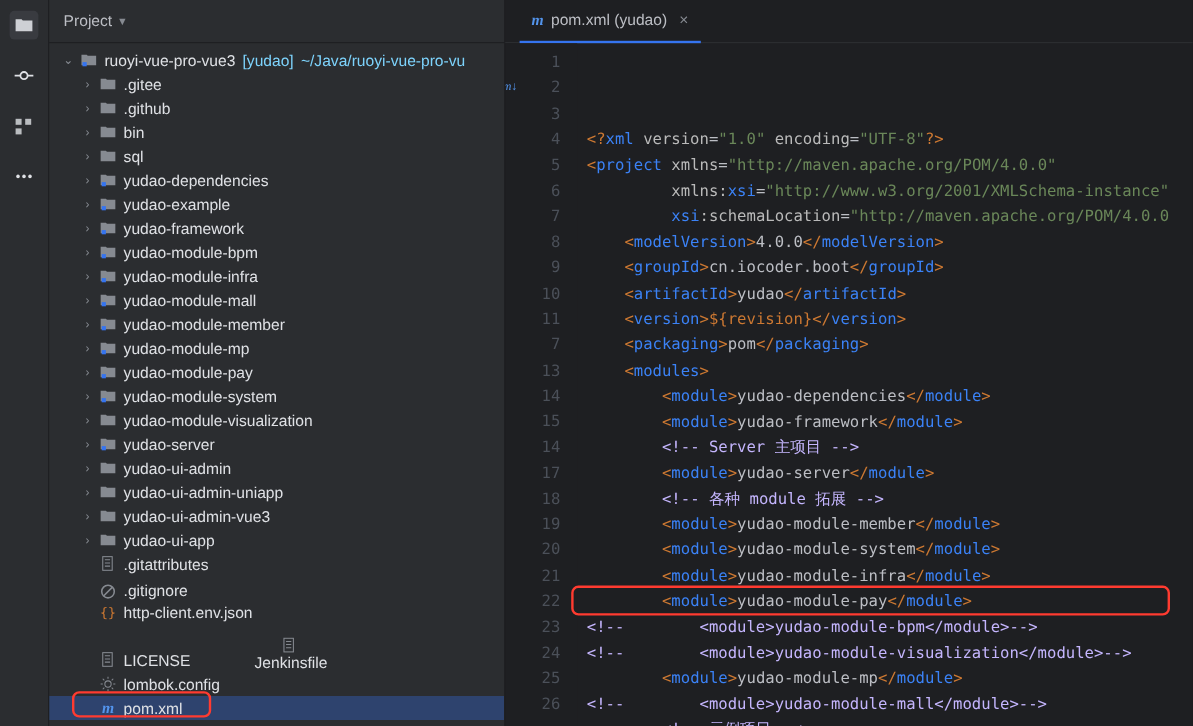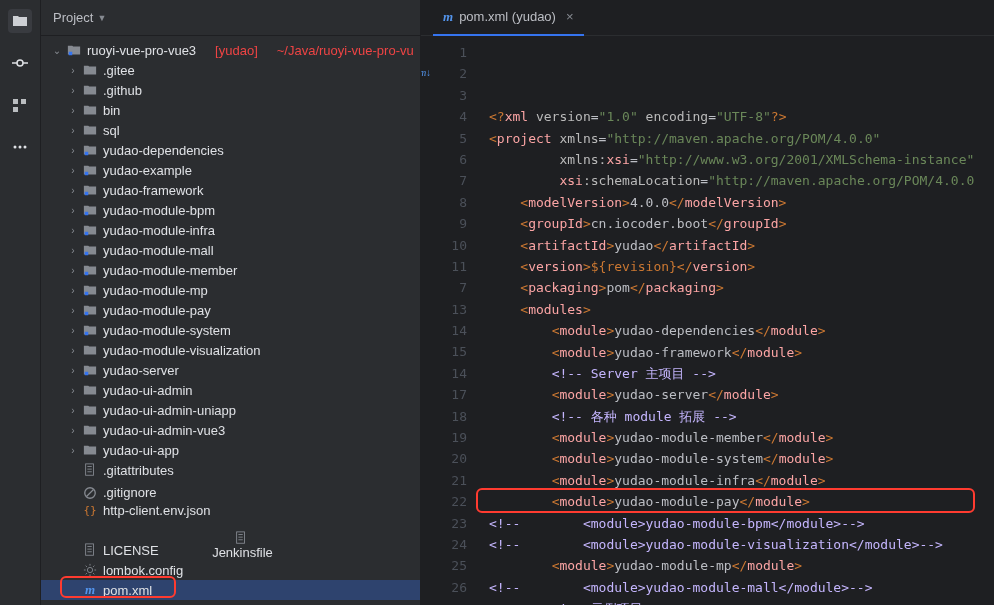--- a/index.html
+++ b/index.html
@@ -77,22 +77,22 @@
 .chevron.blank { visibility: hidden; }
 .tree-icon {
   width: 18px;
   display: inline-flex;
   justify-content: center;
   margin-right: 4px;
   color: #868a91;
 }
 .tree-label { color: #dfe1e5; }
 .tree-annotation {
-  color: #ef4444;
-  margin-left: 19px;
+  color: #7dd3fc;
+  margin-left: 6px;
 }
 .highlight-box {
   border: 2px solid #ff3b30;
   border-radius: 6px;
   position: absolute;
   pointer-events: none;
 }
 .editor-panel {
   flex: 1;
   display: flex;
@@ -154,21 +154,21 @@
   justify-content: center;
 }
 .code {
   flex: 1;
   padding: 6px 0 0 8px;
   color: #bcbec4;
   white-space: pre;
   position: relative;
 }
 .code-line { height: 21.4px; }
-.t-tag { color: #fca5a5; }
+.t-tag { color: #3b82f6; }
 .t-attr { color: #bababa; }
 .t-str { color: #6a8759; }
 .t-txt { color: #bcbec4; }
 .t-cmt { color: #c4b5fd; }
 .t-pi { color: #cc7832; }
 .t-ph { color: #cc7832; }
 .editor-highlight {
   position: absolute;
   border: 2px solid #ff3b30;
   border-radius: 6px;

